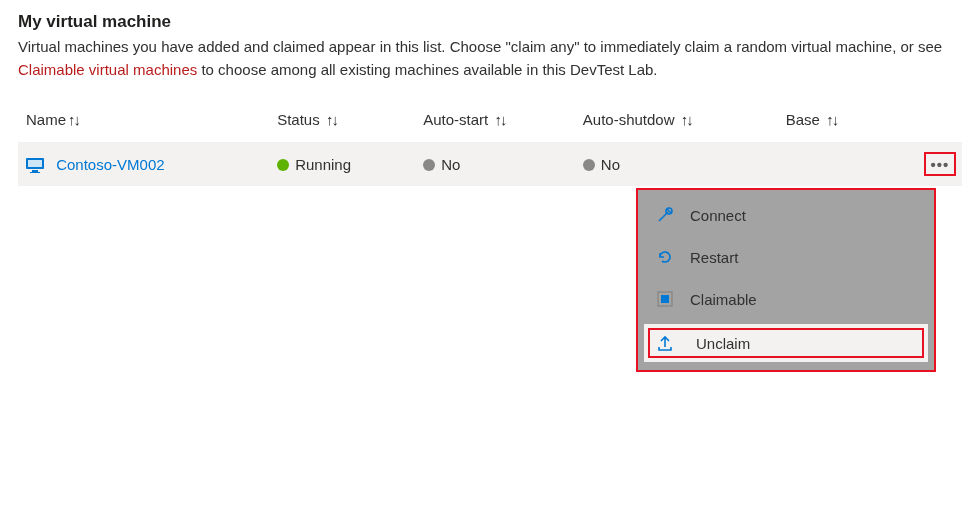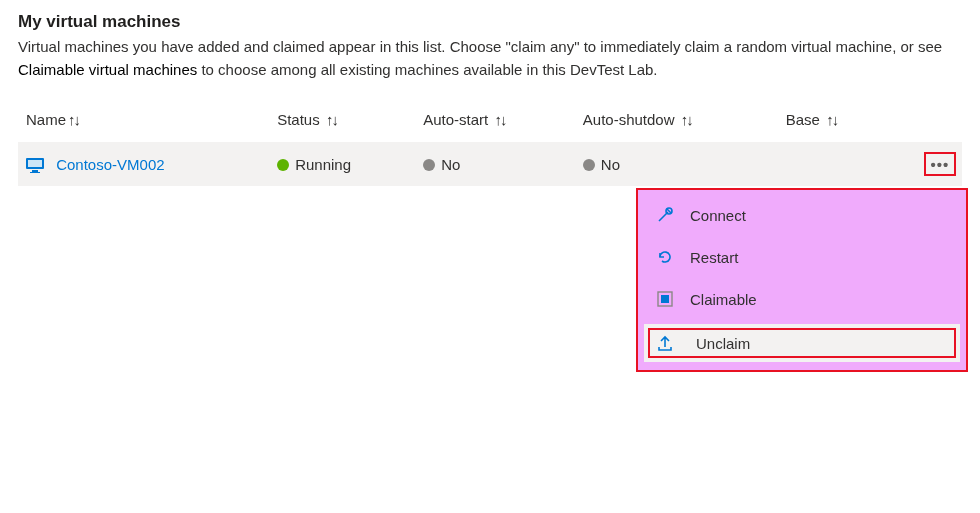--- a/index.html
+++ b/index.html
@@ -15,21 +15,21 @@
       font-weight: 600;
       margin-bottom: 4px;
       color: #201f1e;
     }
     .page-desc {
       font-size: 15px;
       color: #323130;
       line-height: 1.5;
       margin-bottom: 20px;
     }
-    .page-desc a { color: #000000; text-decoration: none; }
+    .page-desc a { color: #b91c1c; text-decoration: none; }
 
     table { width: 100%; border-collapse: collapse; }
     thead th {
       text-align: left;
       font-weight: 400;
       font-size: 15px;
       padding: 10px 8px 14px 8px;
       color: #323130;
       white-space: nowrap;
     }
@@ -70,22 +70,22 @@
       color: #605e5c;
       font-weight: bold;
       letter-spacing: 1px;
       background: #f3f2f1;
     }
 
     .context-menu {
       position: absolute;
       left: 636px;
       top: 188px;
-      width: 332px;
-      background: #f0abfc;
+      width: 300px;
+      background: #a3a3a3;
       border: 2px solid #e81123;
       padding: 4px 0;
     }
     .menu-item {
       display: flex;
       align-items: center;
       padding: 12px 18px;
       font-size: 15px;
       color: #323130;
       cursor: pointer;
@@ -100,21 +100,21 @@
     }
     .menu-icon {
       width: 18px; height: 18px;
       margin-right: 16px;
       flex: 0 0 18px;
     }
   </style>
 </head>
 <body>
 
-<h2 class="page-title">My virtual machines</h2>
+<h2 class="page-title">My virtual machine</h2>
 <p class="page-desc">
   <span>Virtual machines you have added and claimed appear in this list. Choose "claim any" to immediately claim a random virtual machine, or see </span>
   <a href="#">Claimable virtual machines</a>
   <span> to choose among all existing machines available in this DevTest Lab.</span>
 </p>
 
 <table>
   <thead>
     <tr>
       <th class="name-col">

